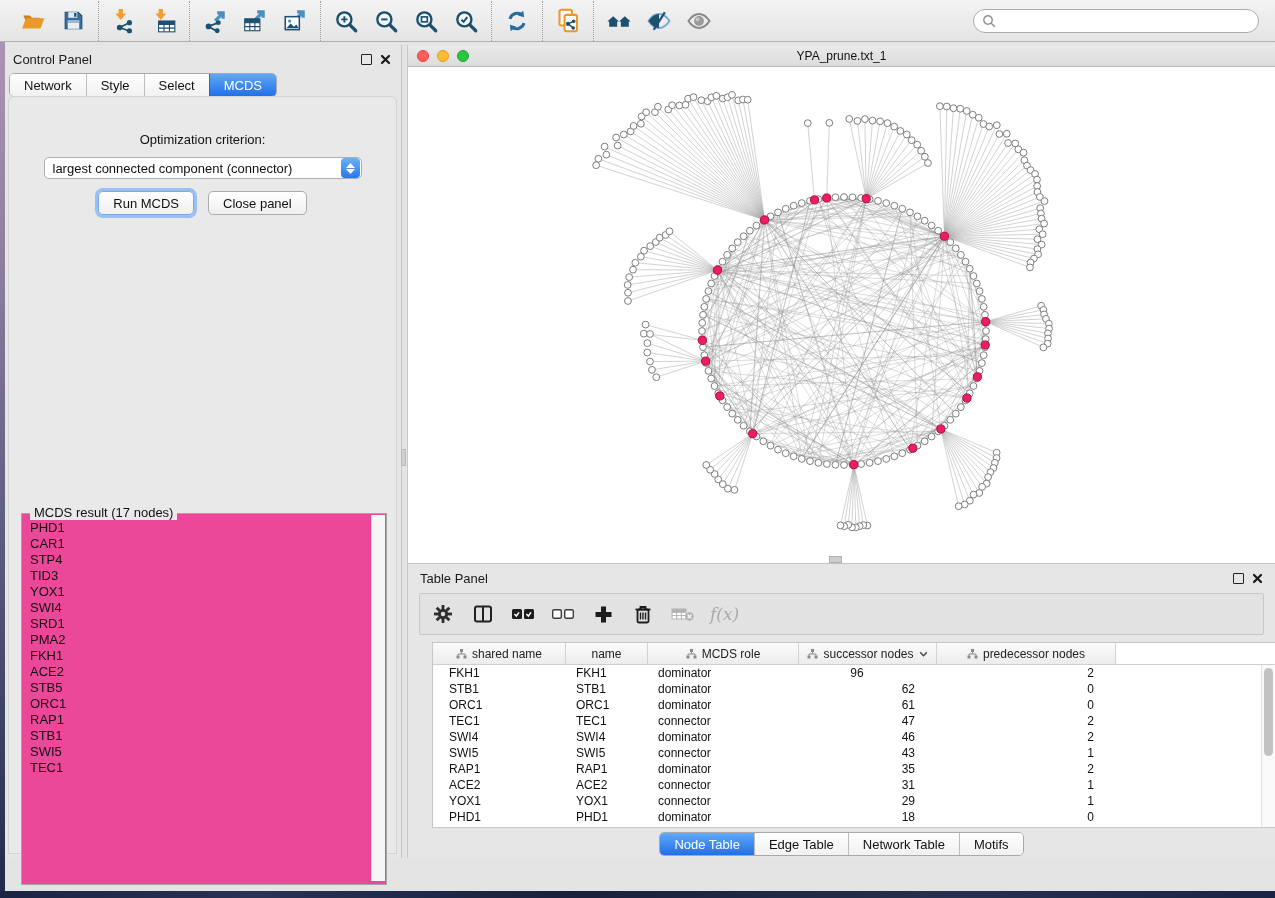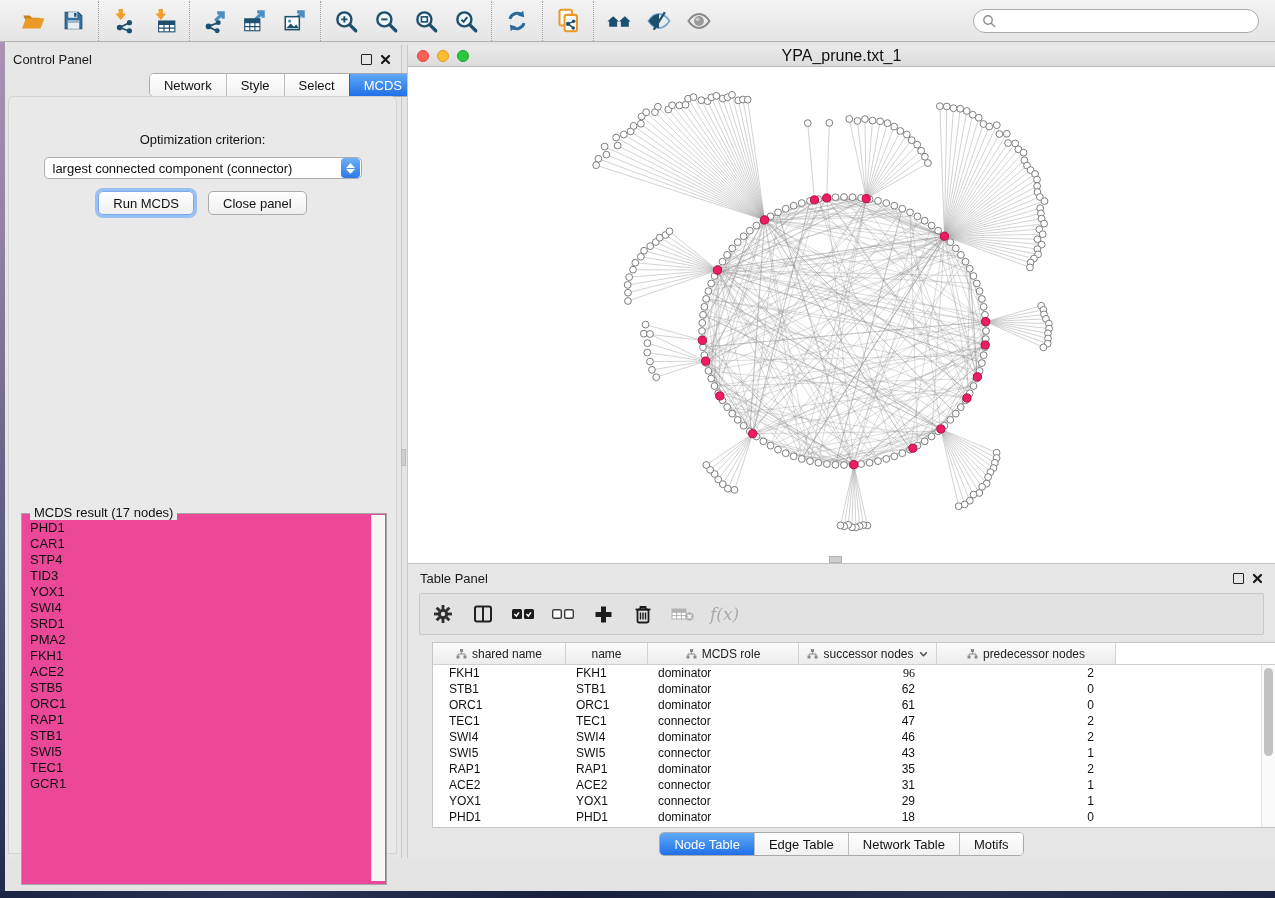--- a/index.html
+++ b/index.html
@@ -22,21 +22,21 @@
   .search-wrap input{border:none;outline:none;flex:1;font-size:12px;background:transparent;
     font-family:"Liberation Sans",sans-serif;}
   
   .ptitle{font-size:13px;color:#1a1a1a;}
   .chrome-ico{display:flex;gap:8px;align-items:center;}
   .float-ico{width:9px;height:9px;border:1.6px solid #222;border-radius:1px;}
   
   .control-panel{position:absolute;left:5px;top:45px;width:397px;height:813px;background:#e6e6e6;
     border-right:1px solid #c6c6c6;box-sizing:border-box;}
   .cp-head{height:24px;display:flex;align-items:center;justify-content:space-between;padding:2px 10px 0 8px;}
-  .cp-tabs{position:absolute;left:16px;top:28px;width:100%;display:flex;justify-content:flex-end;}
+  .cp-tabs{position:absolute;left:4px;top:28px;width:100%;display:flex;justify-content:flex-start;}
   .segbar{display:flex;border:1px solid #a9a9a9;border-radius:5px;overflow:hidden;background:#fff;height:22px;}
   .seg{font-size:13px;padding:0 14px;display:flex;align-items:center;background:linear-gradient(#ffffff,#f1f1f1);
        border-left:1px solid #bdbdbd;color:#111;}
   .seg:first-child{border-left:none;}
   .seg.active{background:linear-gradient(#5fa9f7,#2170e8);color:#fff;border-left-color:#2a66c9;}
   .cp-body{position:absolute;left:3px;top:51px;width:389px;height:758px;background:#e9e9e9;
     border:1px solid #d2d2d2;border-radius:6px 6px 0 0;box-sizing:border-box;}
   .opt-label{text-align:center;font-size:13px;margin-top:35px;}
   .combo{margin:10px auto 0;width:318px;height:22px;background:#fff;border:1px solid #adadad;border-radius:5px;
     display:flex;align-items:center;box-sizing:border-box;}
@@ -53,21 +53,21 @@
   .mcds-list{position:absolute;left:1px;top:6px;width:348px;height:360px;overflow:hidden;font-size:13px;}
   .mcds-list div{height:16px;line-height:16px;padding-left:7px;}
   .mcds-scroll{position:absolute;right:1px;top:1px;width:13px;height:366px;background:#f6f6f6;border-left:1px solid #ddd;}
   
   .net-panel{position:absolute;left:407px;top:45px;width:868px;height:518px;background:#fff;
     border-left:1px solid #c9c9c9;box-sizing:border-box;}
   .net-titlebar{height:21px;background:linear-gradient(#eaeaea,#dcdcdc);border-bottom:1px solid #b9b9b9;
     display:flex;align-items:center;position:relative;}
   .lights{position:absolute;left:9px;display:flex;gap:8px;}
   .light{width:12px;height:12px;border-radius:50%;}
-  .net-title{width:100%;text-align:center;font-size:16px;}
+  .net-title{width:100%;text-align:center;font-size:12px;}
   .net-canvas{position:relative;width:100%;height:496px;background:#fff;}
   .h-split-handle{position:absolute;left:829px;top:556px;width:13px;height:7px;background:#cdcdcd;border:1px solid #b2b2b2;box-sizing:border-box;}
   .v-split-handle{position:absolute;left:401px;top:449px;width:5px;height:17px;background:#cfcfcf;border:1px solid #bbb;box-sizing:border-box;}
   
   .table-panel{position:absolute;left:407px;top:563px;width:868px;height:295px;background:#e6e6e6;
     border-left:1px solid #c9c9c9;border-top:1px solid #c2c2c2;box-sizing:border-box;}
   .tp-head{height:24px;display:flex;align-items:center;justify-content:space-between;padding:2px 12px 0 12px;}
   .tp-toolbar{position:absolute;left:11px;top:29px;width:845px;height:42px;background:#e2e2e2;
     border:1px solid #c7c7c7;border-radius:2px;display:flex;align-items:center;gap:14px;padding:0 10px;box-sizing:border-box;}
   .tico{width:26px;height:26px;display:flex;align-items:center;justify-content:center;}
@@ -305,21 +305,20 @@
             <div>SRD1</div>
             <div>PMA2</div>
             <div>FKH1</div>
             <div>ACE2</div>
             <div>STB5</div>
             <div>ORC1</div>
             <div>RAP1</div>
             <div>STB1</div>
             <div>SWI5</div>
             <div>TEC1</div>
-            <div>GCR1</div>
           </div>
         <div class="mcds-scroll"></div>
       </div>
     </div>
   </div>
   <div class="v-split-handle"></div>
 
   <div class="net-panel">
     <div class="net-titlebar">
       <span class="lights">
@@ -1168,21 +1167,21 @@
               <path d="M5.5 3v2M2 6.5V5h7v1.5" stroke="#8a8a8a" fill="none"></path>
             </svg>
             <span>predecessor nodes</span>
           </div>
         </div>
       <div class="tbl-body" id="tbl-body">
           <div class="trow">
             <div class="tcell" style="width: 133px; text-align: left; padding: 0px 0px 0px 16px;">FKH1</div>
             <div class="tcell" style="width: 82px; text-align: left; padding: 0px 0px 0px 10px;">FKH1</div>
             <div class="tcell" style="width: 151px; text-align: left; padding: 0px 0px 0px 10px;">dominator</div>
-            <div class="tcell" style="width: 138px; text-align: right; padding: 0px 22px 0px 0px; font-family: Liberation Serif, serif;">96</div>
+            <div class="tcell" style="width: 138px; text-align: center; padding: 0px 22px 0px 0px;">96</div>
             <div class="tcell" style="width: 179px; text-align: right; padding: 0px 22px 0px 0px;">2</div>
           </div>
           <div class="trow">
             <div class="tcell" style="width: 133px; text-align: left; padding: 0px 0px 0px 16px;">STB1</div>
             <div class="tcell" style="width: 82px; text-align: left; padding: 0px 0px 0px 10px;">STB1</div>
             <div class="tcell" style="width: 151px; text-align: left; padding: 0px 0px 0px 10px;">dominator</div>
             <div class="tcell" style="width: 138px; text-align: right; padding: 0px 22px 0px 0px;">62</div>
             <div class="tcell" style="width: 179px; text-align: right; padding: 0px 22px 0px 0px;">0</div>
           </div>
           <div class="trow">

